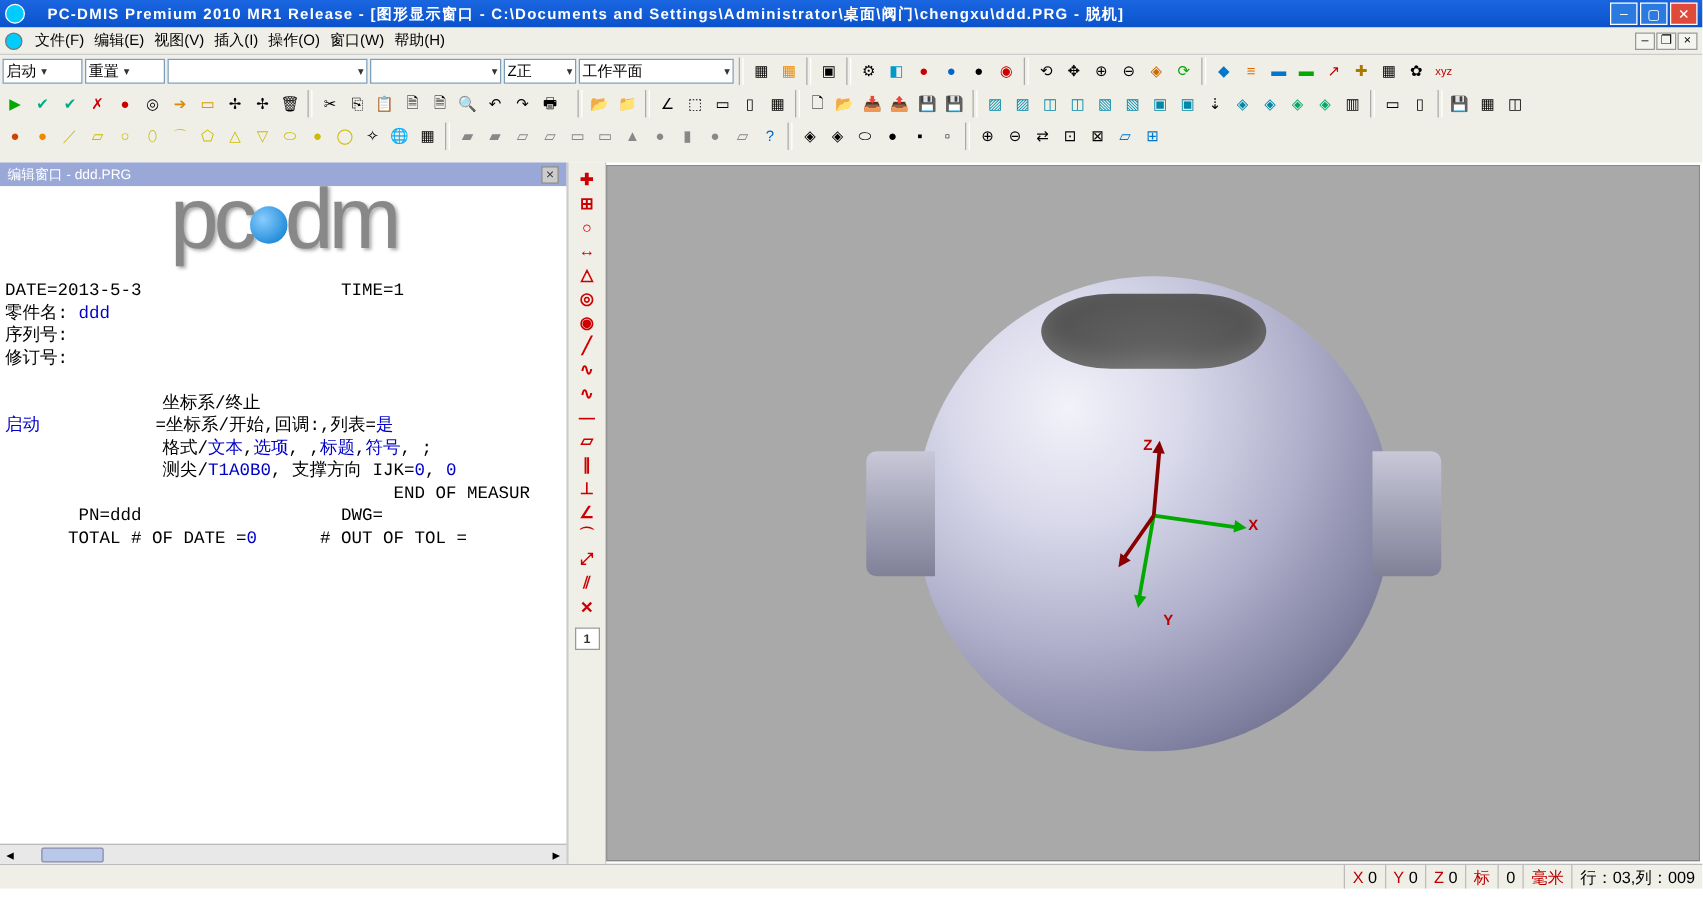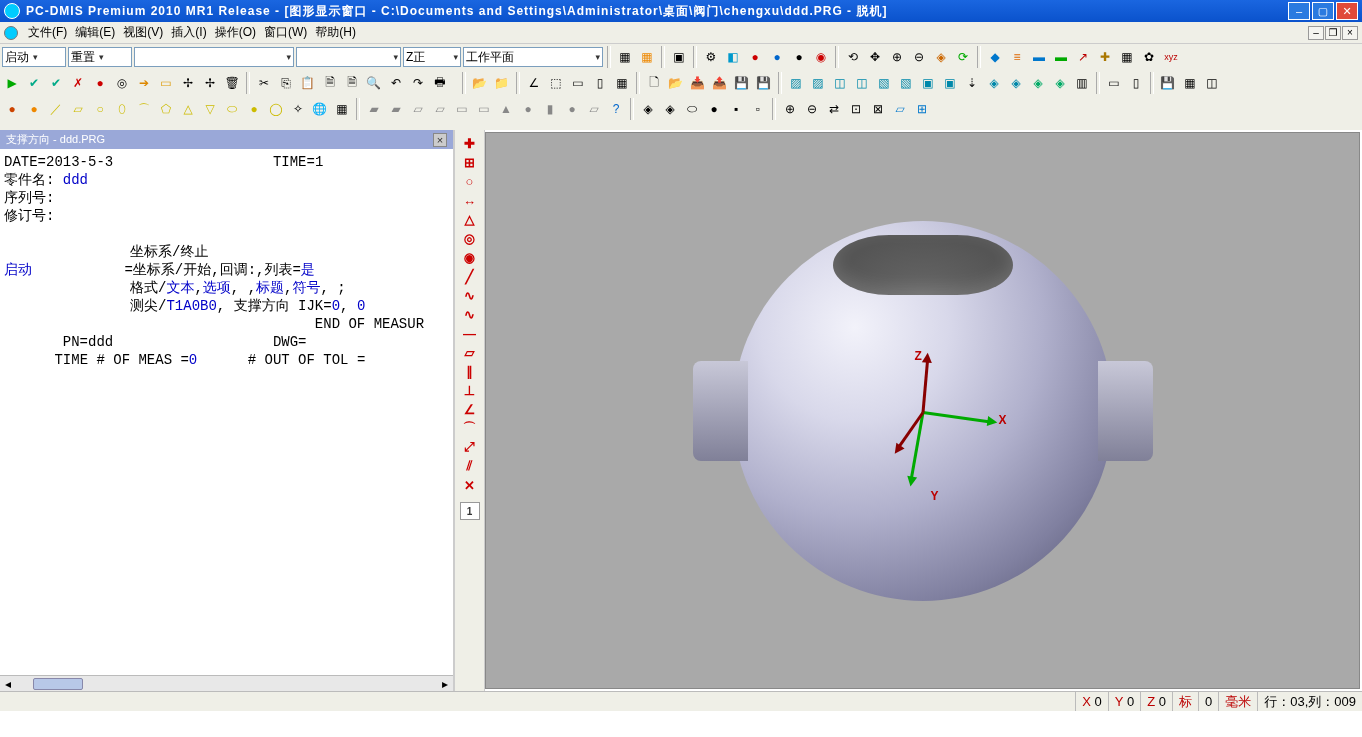--- a/index.html
+++ b/index.html
@@ -1,19 +1,19 @@
 <!DOCTYPE html>
 <html><head>
 <meta charset="utf-8">
 <style>
 * { box-sizing: border-box; margin: 0; padding: 0; }
 body { font-family: "Microsoft YaHei", Arial, sans-serif; font-size: 12px; overflow: hidden; }
 .titlebar { background: linear-gradient(to bottom, #1a66e0, #0a52cc); color: #fff; display: flex; align-items: center; height: 22px; padding: 0 4px; }
 .titlebar .app-icon { width: 16px; height: 16px; background: #0cf; border-radius: 8px; margin-right: 6px; border: 1px solid #fff; }
-.titlebar .title-text { flex: 1; font-weight: bold; letter-spacing: 1px; font-size: 12px; white-space: nowrap; overflow: hidden; }
+.titlebar .title-text { flex: 1; font-weight: bold; letter-spacing: 1px; font-size: 12px; white-space: nowrap; overflow: hidden; margin-left: 12px; }
 .window-controls { display: flex; gap: 2px; }
 .win-btn { width: 22px; height: 18px; border: 1px solid #fff; display: flex; align-items: center; justify-content: center; font-size: 11px; color: #fff; }
 .win-min { background: #2a7ae0; }
 .win-max { background: #2a7ae0; }
 .win-close { background: #e04a3a; }
 .menubar { background: #efefe7; display: flex; align-items: center; height: 22px; padding: 0 4px; border-bottom: 1px solid #ccc; }
 .menubar .mini-icon { width: 14px; height: 14px; border-radius: 7px; background: #0cf; border: 1px solid #777; margin-right: 6px; }
 .menubar .menu-item { padding: 0 4px; cursor: pointer; }
 .menubar .doc-controls { margin-left: auto; display: flex; gap: 1px; }
 .menubar .doc-btn { width: 16px; height: 14px; border: 1px solid #999; background: #f4f4f0; font-size: 10px; text-align: center; line-height: 12px; }
@@ -104,21 +104,21 @@
         <span class="arrow" style="margin-left:auto">▾</span>
       </div>
     <div class="tb-combo" style="width:105px">
         <span></span>
         <span class="arrow" style="margin-left:auto">▾</span>
       </div>
     <div class="tb-combo" style="width:58px">
         <span>Z正</span>
         <span class="arrow" style="margin-left:auto">▾</span>
       </div>
-    <div class="tb-combo" style="width:140px">
+    <div class="tb-combo" style="width:124px">
         <span>工作平面</span>
         <span class="arrow" style="margin-left:auto">▾</span>
       </div>
     <div class="tb-sep"></div>
     <div class="tb-btn">▦</div>
     <div class="tb-btn" style="color:#e80">▦</div>
     <div class="tb-sep"></div>
     <div class="tb-btn">▣</div>
     <div class="tb-sep"></div>
     <div class="tb-btn">⚙</div>
@@ -254,36 +254,39 @@
     <div class="tb-btn" style="color:#07c">▱</div>
     <div class="tb-btn" style="color:#07c">⊞</div>
   </div>
 
   <div class="toolbar-row" style="height:8px"></div>
 </div>
 
 <div class="main">
   <div class="left-pane">
     <div class="pane-title">
-      <span>支撑方向 - ddd.PRG</span>
+      <span>编辑窗口 - ddd.PRG</span>
       <span class="pane-x">×</span>
     </div>
     <div class="edit-body">
+      <div class="logo-box">
+        <span class="logo-text">pc<span class="dot"></span>dm</span>
+      </div>
       <div class="prg-line"><span>DATE=</span><span>2013-5-3</span>                   <span>TIME=</span><span>1</span></div>
       <div class="prg-line"><span>零件名:</span> <span class="t-blue">ddd</span></div>
       <div class="prg-line"><span>序列号:</span></div>
       <div class="prg-line"><span>修订号:</span></div>
       <div class="prg-line"> </div>
       <div class="prg-line">               <span>坐标系/终止</span></div>
       <div class="prg-line"><span class="t-blue">启动</span>           <span>=坐标系/开始,回调:,列表=</span><span class="t-blue">是</span></div>
       <div class="prg-line">               <span>格式/</span><span class="t-blue">文本</span><span>,</span><span class="t-blue">选项</span><span>, ,</span><span class="t-blue">标题</span><span>,</span><span class="t-blue">符号</span><span>, ;</span></div>
       <div class="prg-line">               <span>测尖/</span><span class="t-blue">T1A0B0</span><span>, 支撑方向 IJK=</span><span class="t-blue">0</span><span>,</span> <span class="t-blue">0</span></div>
       <div class="prg-line">                                     <span>END OF MEASUR</span></div>
       <div class="prg-line">       <span>PN=</span><span>ddd</span>                   <span>DWG=</span></div>
-      <div class="prg-line">      <span>TIME # OF MEAS =</span><span class="t-blue">0</span>      <span># OUT OF TOL =</span></div>
+      <div class="prg-line">      <span>TOTAL # OF DATE =</span><span class="t-blue">0</span>      <span># OUT OF TOL =</span></div>
     </div>
     <div class="hscroll">
       <div style="width:16px;text-align:center">◂</div>
       <div class="thumb-area">
           <div class="thumb"></div>
         </div>
       <div style="width:16px;text-align:center">▸</div>
     </div>
   </div>
 

